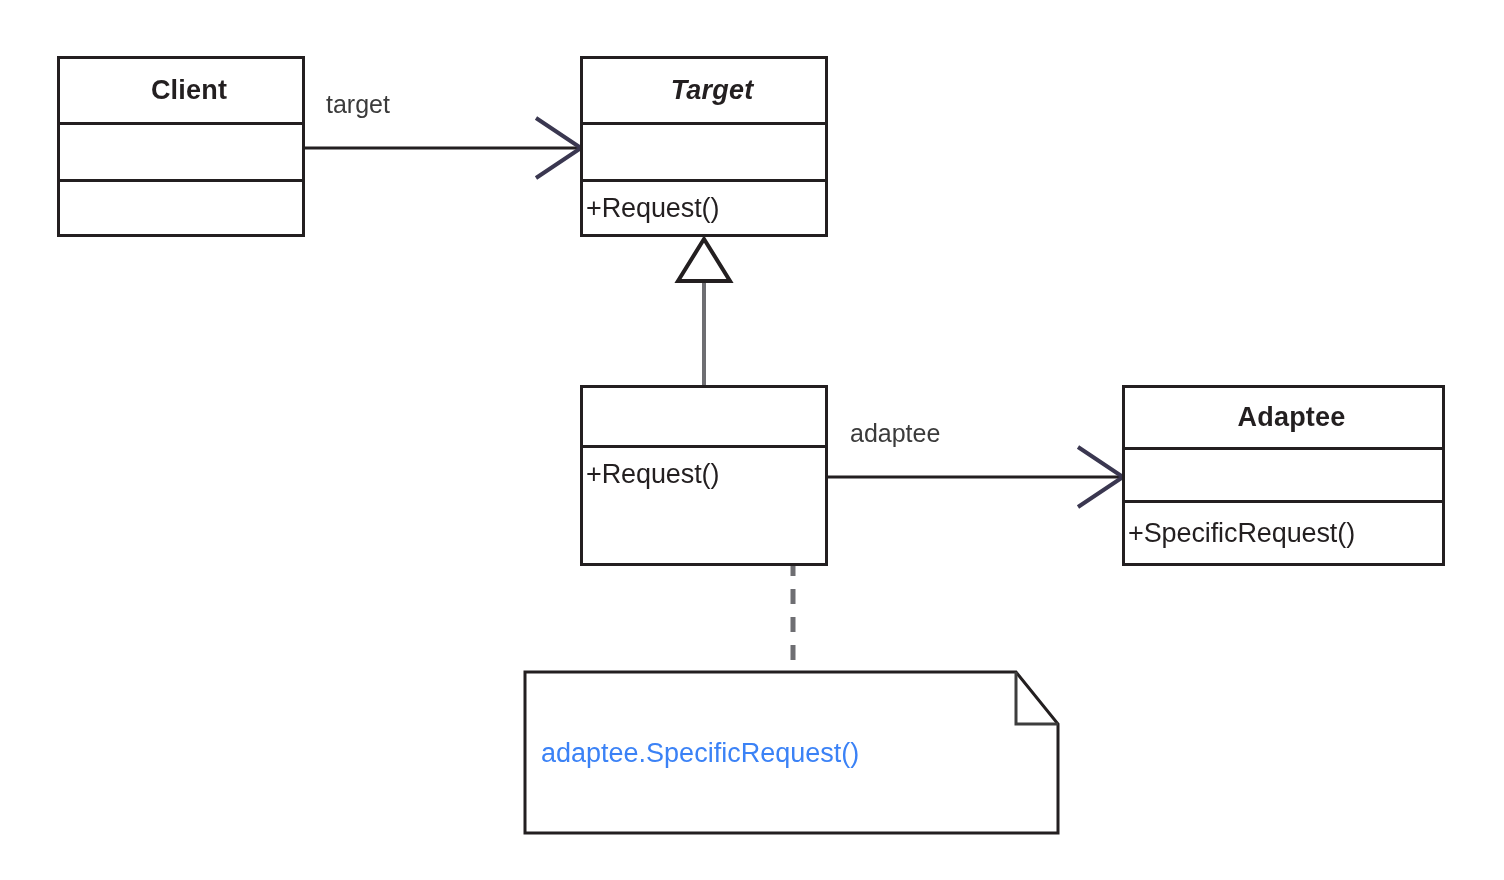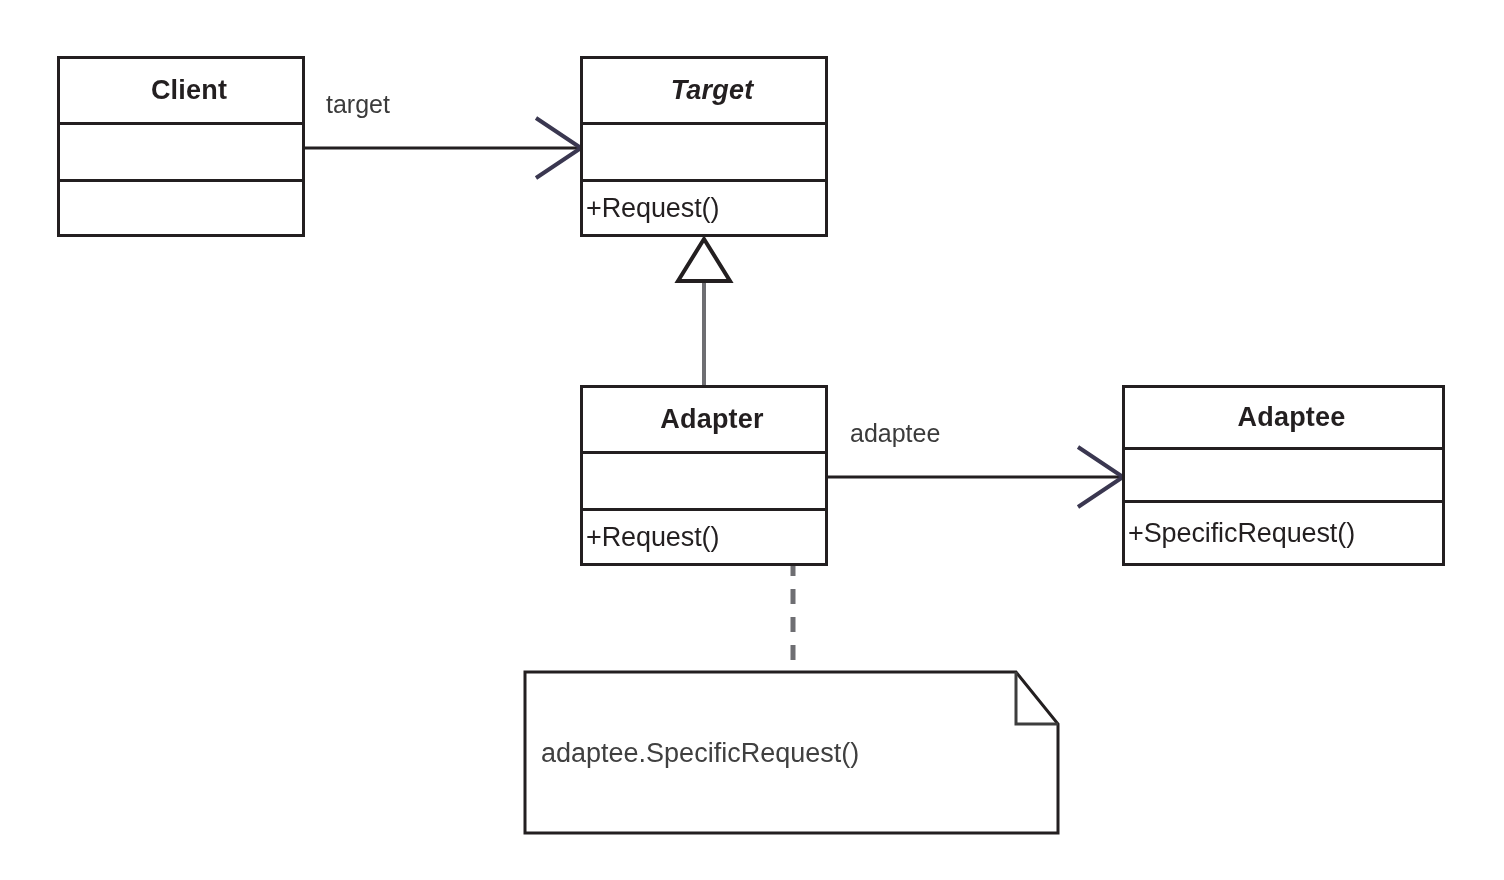--- a/index.html
+++ b/index.html
@@ -82,21 +82,21 @@
   }
 
   
   .uml-note {
     position: absolute;
     z-index: 2;
   }
   .note-text {
     position: absolute;
     font-size: 27px;
-    color: #404040;
+    color: #3b82f6;
     white-space: nowrap;
   }
 </style>
 </head>
 <body>
 
 <div id="canvas">
 
   <svg id="edges" viewBox="0 0 1504 880" xmlns="http://www.w3.org/2000/svg">
 
@@ -137,23 +137,20 @@
     <div class="uml-compartment cmp-name" style="height:63px;">
       <span class="class-name abstract">Target</span>
     </div>
     <div class="uml-compartment cmp-attrs" style="height:57px;"></div>
     <div class="uml-compartment cmp-ops" style="height:55px;">
       <span class="member">+Request()</span>
     </div>
   </div>
 
   <div class="uml-class" style="left:580px; top:385px; width:248px; height:181px;">
-    <div class="uml-compartment cmp-name" style="height:63px;">
-      <span class="class-name">Adapter</span>
-    </div>
     <div class="uml-compartment cmp-attrs" style="height:57px;"></div>
     <div class="uml-compartment cmp-ops" style="height:55px;">
       <span class="member">+Request()</span>
     </div>
   </div>
 
   <div class="uml-class" style="left:1122px; top:385px; width:323px; height:181px;">
     <div class="uml-compartment cmp-name" style="height:63px;">
       <span class="class-name">Adaptee</span>
     </div>

